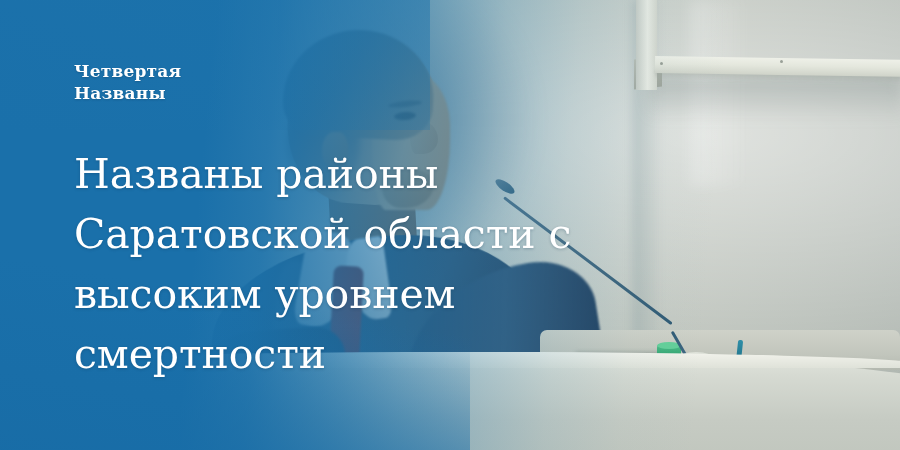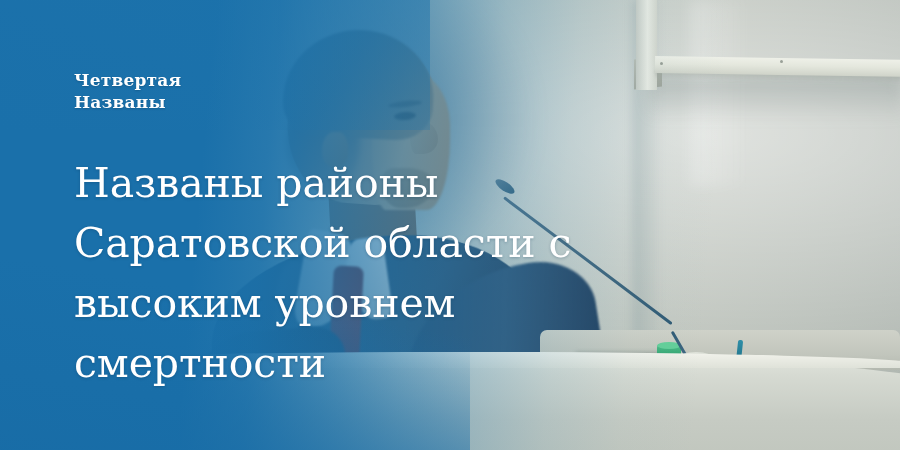--- a/index.html
+++ b/index.html
@@ -348,21 +348,21 @@
   .overlay-topfade {
     position: absolute;
     left: 0; top: 0; width: 430px; height: 130px;
     background: linear-gradient(200deg, rgba(30,116,172,0.55), rgba(30,116,172,0));
   }
 
   
   .content {
     position: absolute;
     left: 74px;
-    top: 69px;
+    top: 60px;
     width: 560px;
   }
   .logo {
     color: #ffffff;
     font-family: "DejaVu Serif", "Liberation Serif", serif;
     font-weight: 700;
     font-size: 17px;
     line-height: 22px;
     letter-spacing: 0.2px;
     margin: 0 0 0 0;

